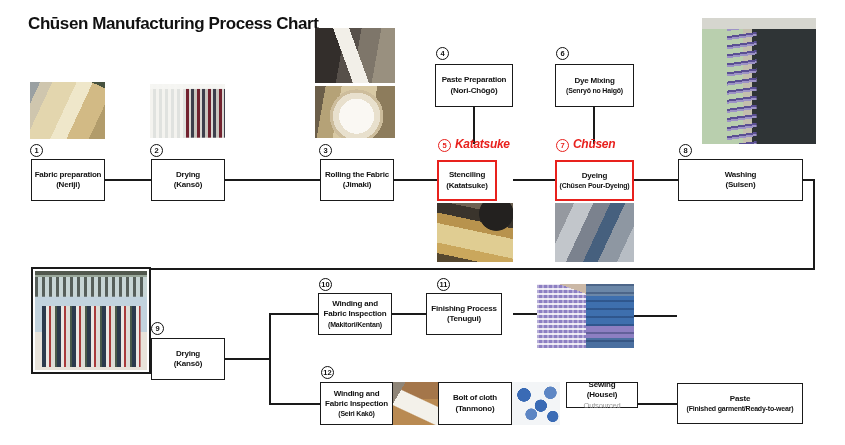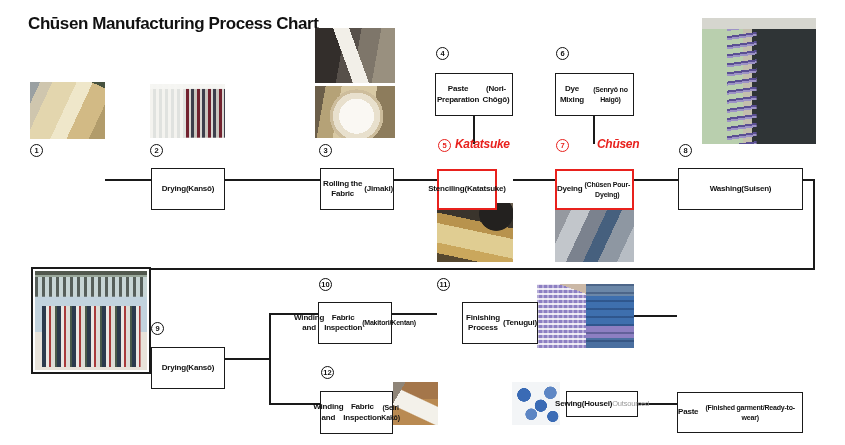--- a/index.html
+++ b/index.html
@@ -1,22 +1,22 @@
 <!DOCTYPE html>
 <html style="--red: #e8211d; --gray: #9a9a9a; --ink: #1a1a1a;"><head>
 <meta charset="utf-8">
 <style>
   :root{ --red:#e8211d; --gray:#9a9a9a; --ink:#1a1a1a; }
   html,body{margin:0;padding:0;background:#fff;}
   .canvas{position:relative;width:845px;height:445px;background:#fff;overflow:hidden;
           font-family:"Liberation Sans",sans-serif;color:#111;}
   .title{position:absolute;left:28px;top:14px;font-size:17px;font-weight:bold;letter-spacing:-0.4px;white-space:nowrap;}
   .box{position:absolute;box-sizing:border-box;background:#fff;border:1.5px solid var(--ink);
-       display:flex;align-items:center;justify-content:center;text-align:center;
-       font-weight:bold;font-size:8px;line-height:1.3;letter-spacing:-0.2px;z-index:3;margin-top:9px;}
+       display:flex;flex-direction:column;align-items:center;justify-content:center;text-align:center;
+       font-weight:bold;font-size:8px;line-height:1.3;letter-spacing:-0.2px;z-index:3;}
   .box.red{border:2px solid var(--red);}
   .box .xs{font-size:7px;letter-spacing:-0.2px;}
   .box .note{color:var(--gray);font-weight:normal;font-size:7.5px;}
   .ln{position:absolute;background:var(--ink);z-index:1;}
   .circ{position:absolute;box-sizing:border-box;width:13px;height:13px;border:1.3px solid #111;border-radius:50%;
         background:#fff;font-size:7.5px;font-weight:bold;display:flex;align-items:center;justify-content:center;z-index:4;}
   .circ.red{border-color:var(--red);color:var(--red);}
   .steplabel{position:absolute;font-size:12px;font-weight:bold;color:var(--red);letter-spacing:-0.3px;z-index:4;white-space:nowrap;font-style:italic;}
   .photo{position:absolute;z-index:2;}
   .frame{position:absolute;box-sizing:border-box;border:2px solid var(--ink);background:#fff;padding:2px;z-index:3;}
@@ -108,22 +108,26 @@
   <div class="circ red" style="left:438px;top:139px">5</div>
   <div class="circ" style="left:556px;top:47px">6</div>
   <div class="circ red" style="left:556px;top:139px">7</div>
   <div class="circ" style="left:679px;top:144px">8</div>
   <div class="circ" style="left:151px;top:322px">9</div>
   <div class="circ" style="left:319px;top:278px">10</div>
   <div class="circ" style="left:437px;top:278px">11</div>
   <div class="circ" style="left:321px;top:366px">12</div>
 
   <div class="steplabel" style="left:455px;top:137px">Katatsuke</div>
-  <div class="steplabel" style="left:597px;top:137px">Chūsen</div>
+  <div class="steplabel" style="left:573px;top:137px">Chūsen</div>
 
+  <div class="box" style="left:31px;top:159px;width:74px;height:42px">
+    <div>Fabric preparation</div>
+    <div>(Neriji)</div>
+  </div>
   <div class="box" style="left:151px;top:159px;width:74px;height:42px">
     <div>Drying</div>
     <div>(Kansō)</div>
   </div>
   <div class="box" style="left:320px;top:159px;width:74px;height:42px">
     <div>Rolling the Fabric</div>
     <div>(Jimaki)</div>
   </div>
   <div class="box" style="left:435px;top:64px;width:78px;height:43px">
     <div>Paste Preparation</div>
@@ -148,29 +152,33 @@
 
   <div class="box" style="left:151px;top:338px;width:74px;height:42px">
     <div>Drying</div>
     <div>(Kansō)</div>
   </div>
   <div class="box" style="left:318px;top:293px;width:74px;height:42px">
     <div>Winding and</div>
     <div>Fabric Inspection</div>
     <div class="xs">(Makitori/Kentan)</div>
   </div>
-  <div class="box" style="left:462px;top:293px;width:76px;height:42px">
+  <div class="box" style="left:426px;top:293px;width:76px;height:42px">
     <div>Finishing Process</div>
     <div>(Tenugui)</div>
   </div>
 
   <div class="box" style="left:320px;top:382px;width:73px;height:43px">
     <div>Winding and</div>
     <div>Fabric Inspection</div>
     <div class="xs">(Seiri Kakō)</div>
+  </div>
+  <div class="box" style="left:438px;top:382px;width:74px;height:43px">
+    <div>Bolt of cloth</div>
+    <div>(Tanmono)</div>
   </div>
   <div class="box" style="left:566px;top:382px;width:72px;height:26px">
     <div>Sewing</div>
     <div>(Housei)</div>
     <div class="note">Outsourced</div>
   </div>
   <div class="box" style="left:677px;top:383px;width:126px;height:41px">
     <div>Paste</div>
     <div class="xs">(Finished garment/Ready-to-wear)</div>
   </div>

